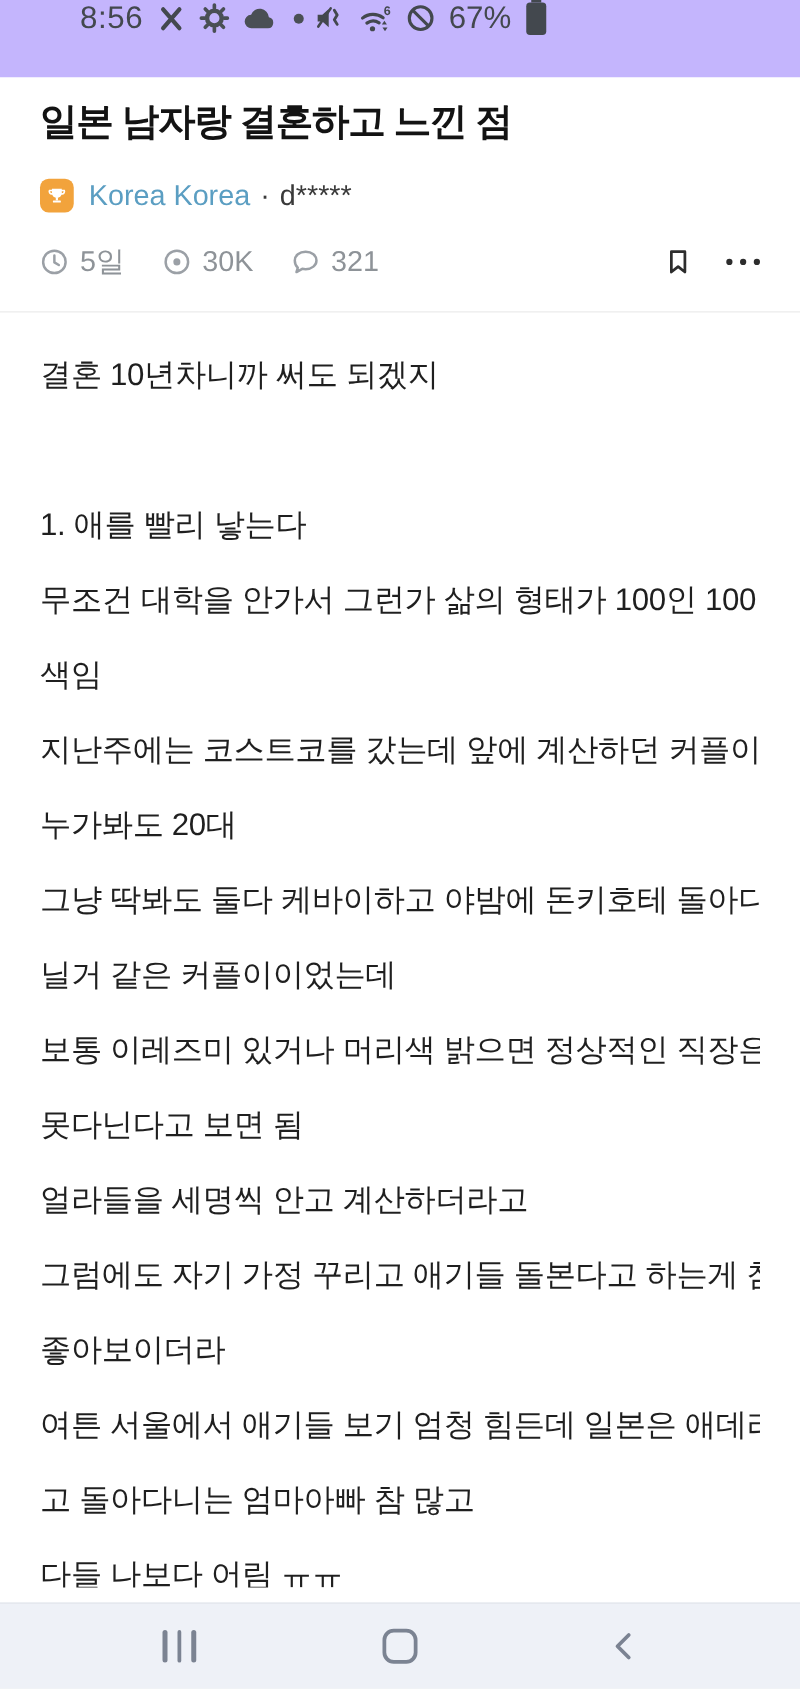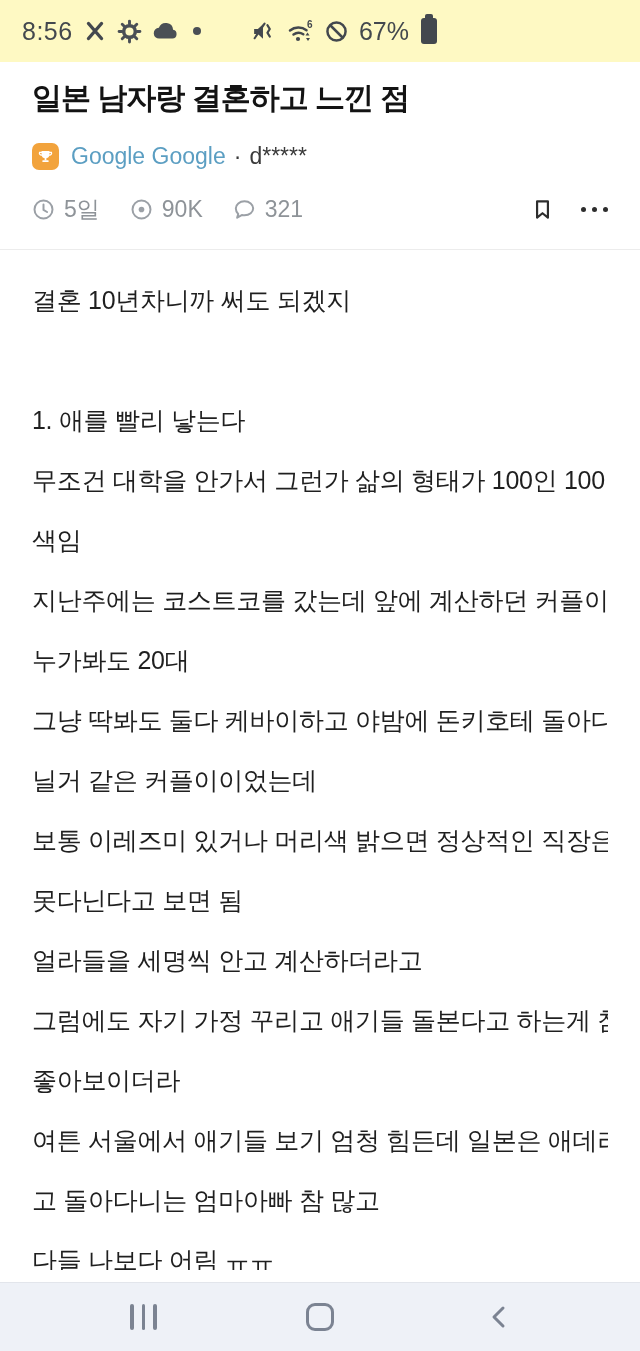--- a/index.html
+++ b/index.html
@@ -3,23 +3,23 @@
 <meta charset="utf-8">
 <style>
   html,body{margin:0;padding:0;background:#dfe3e8;}
   .screen{
     position:relative;width:640px;height:1351px;margin:0 auto;
     background:#ffffff;overflow:hidden;
     font-family:"Liberation Sans",sans-serif;color:#202020;
   }
   
   .status-bar{
-    position:absolute;top:0;left:0;right:0;height:62px;background:#fef9c3;
-    display:flex;align-items:center;justify-content:space-between;
-    box-sizing:border-box;padding:0 203px 0 22px;
+    position:absolute;top:0;left:0;right:0;height:62px;background:#c4b5fd;
+    display:flex;align-items:flex-start;justify-content:space-between;
+    box-sizing:border-box;padding:0 203px 0 64px;
   }
   .sb-group{display:flex;align-items:center;gap:10px;color:#43484e;}
   .sb-time{font-size:25px;letter-spacing:.5px;}
   .sb-dot{width:8px;height:8px;border-radius:50%;background:#4a4f55;margin-left:3px;}
   .sb-batt-text{font-size:25px;}
   .battery{position:relative;width:16px;height:26px;border-radius:3px;background:#43484e;margin-left:2px;}
   .battery::before{content:"";position:absolute;top:-4px;left:4px;width:8px;height:4px;border-radius:2px 2px 0 0;background:#43484e;}
   
   .content{position:absolute;top:62px;left:0;right:0;bottom:68px;background:#fff;overflow:hidden;}
   .post-title{margin:16px 32px 0;font-size:30px;line-height:40px;font-weight:700;color:#131313;letter-spacing:-1px;}
@@ -112,39 +112,39 @@
 
     <div class="author-row">
       <span class="badge">
         <svg width="19" height="19" viewBox="0 0 24 24">
           <path d="M7 5h10v4.3a5 5 0 0 1-10 0z" fill="#ffffff"></path>
           <path d="M7 6.8H4.6a2.4 2.4 0 0 0 2.6 3.4M17 6.8h2.4a2.4 2.4 0 0 1-2.6 3.4" stroke="#ffffff" stroke-width="1.7" fill="none" stroke-linecap="round"></path>
           <rect x="10.9" y="13.8" width="2.2" height="3" fill="#ffffff"></rect>
           <rect x="8" y="16.8" width="8" height="2.2" rx="0.6" fill="#ffffff"></rect>
         </svg>
       </span>
-      <span class="company">Google Google</span>
+      <span class="company">Korea Korea</span>
       <span class="author-sep">·</span>
       <span class="author">d*****</span>
     </div>
 
     <div class="stats-row">
       <span class="stat">
         <svg width="23" height="23" viewBox="0 0 22 22" fill="none" stroke="#9ba0a6" stroke-width="1.9">
           <circle cx="11" cy="11" r="8.6"></circle>
           <path d="M11 6.2v5.2l3.4 2" stroke-linecap="round" stroke-linejoin="round"></path>
         </svg>
         <span class="stat-text">5일</span>
       </span>
       <span class="stat">
         <svg width="23" height="23" viewBox="0 0 22 22">
           <circle cx="11" cy="11" r="8.6" fill="none" stroke="#9ba0a6" stroke-width="1.9"></circle>
           <circle cx="11" cy="11" r="2.7" fill="#9ba0a6"></circle>
         </svg>
-        <span class="stat-text">90K</span>
+        <span class="stat-text">30K</span>
       </span>
       <span class="stat">
         <svg width="23" height="23" viewBox="0 0 22 22" fill="none" stroke="#9ba0a6" stroke-width="1.9">
           <path d="M11 3.2c4.8 0 8.3 3 8.3 6.7s-3.5 6.7-8.3 6.7c-.9 0-1.8-.1-2.6-.3L4 18.8l1-3.4c-1.3-1.2-2.3-2.9-2.3-5.5C2.7 6.2 6.2 3.2 11 3.2z" stroke-linejoin="round"></path>
         </svg>
         <span class="stat-text">321</span>
       </span>
       <span class="stats-right">
         <svg width="25" height="25" viewBox="0 0 24 24" fill="none" stroke="#2d2d2d" stroke-width="2.1" stroke-linejoin="round">
           <path d="M6.8 4.2h10.4v15.6l-5.2-4.2-5.2 4.2z"></path>

